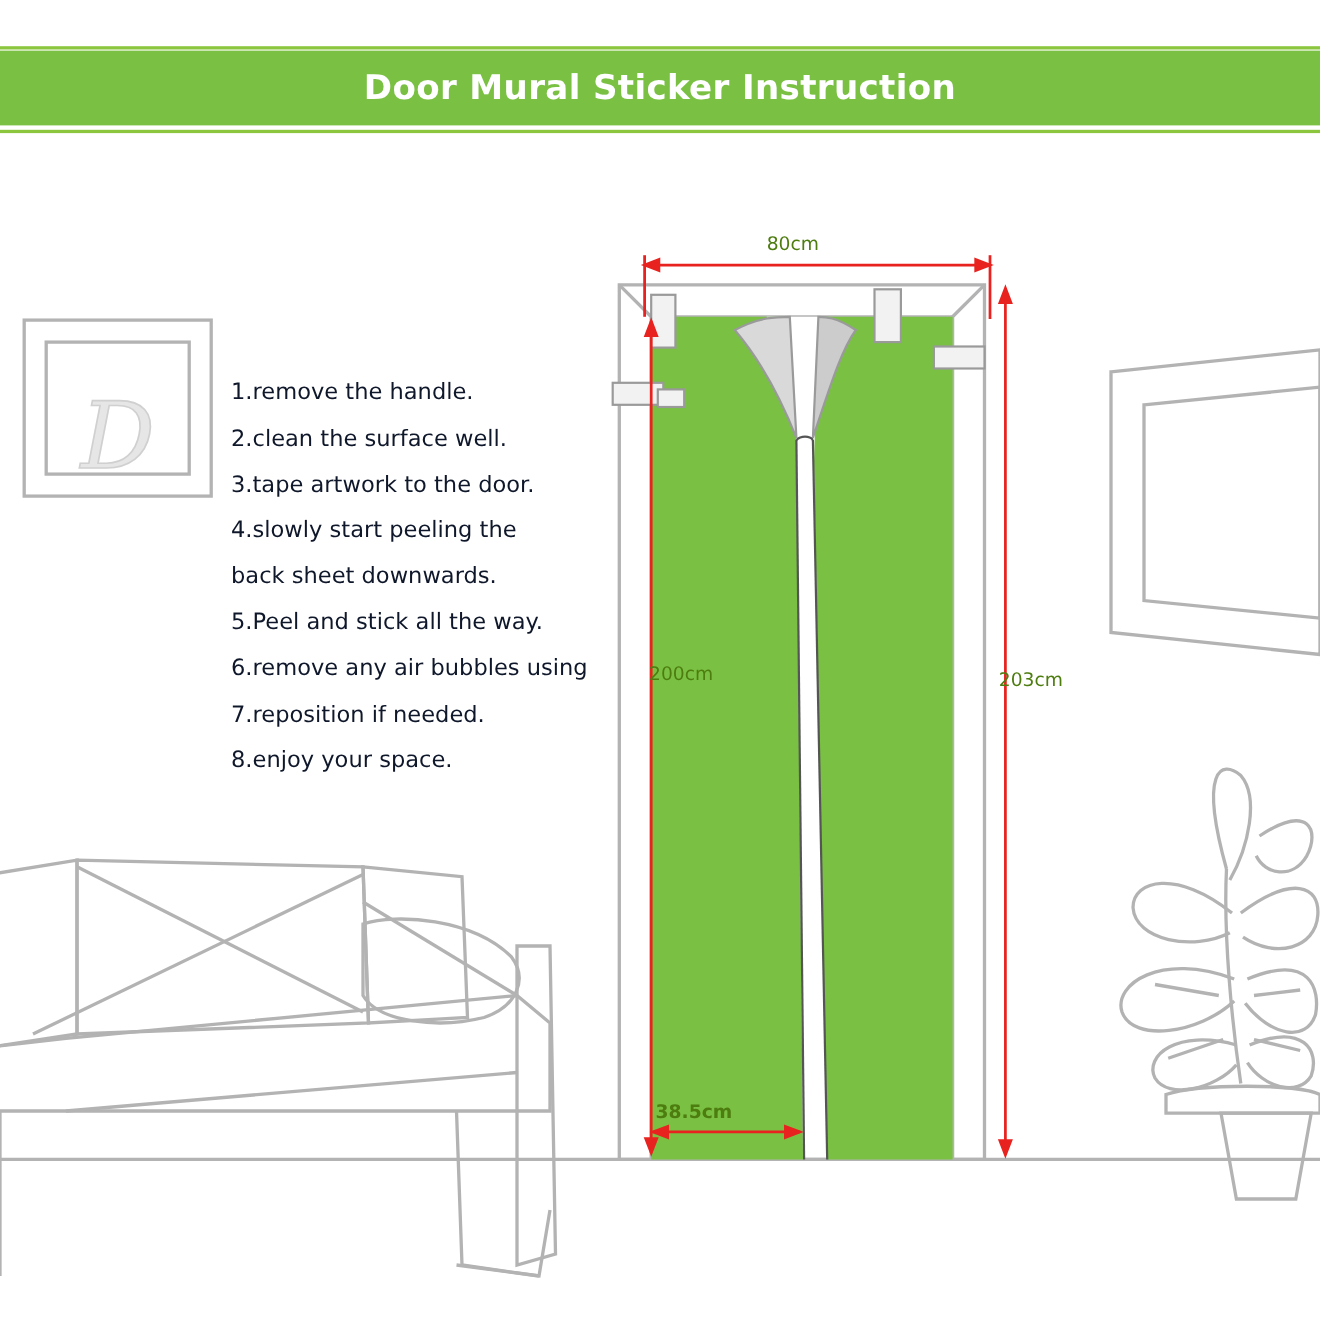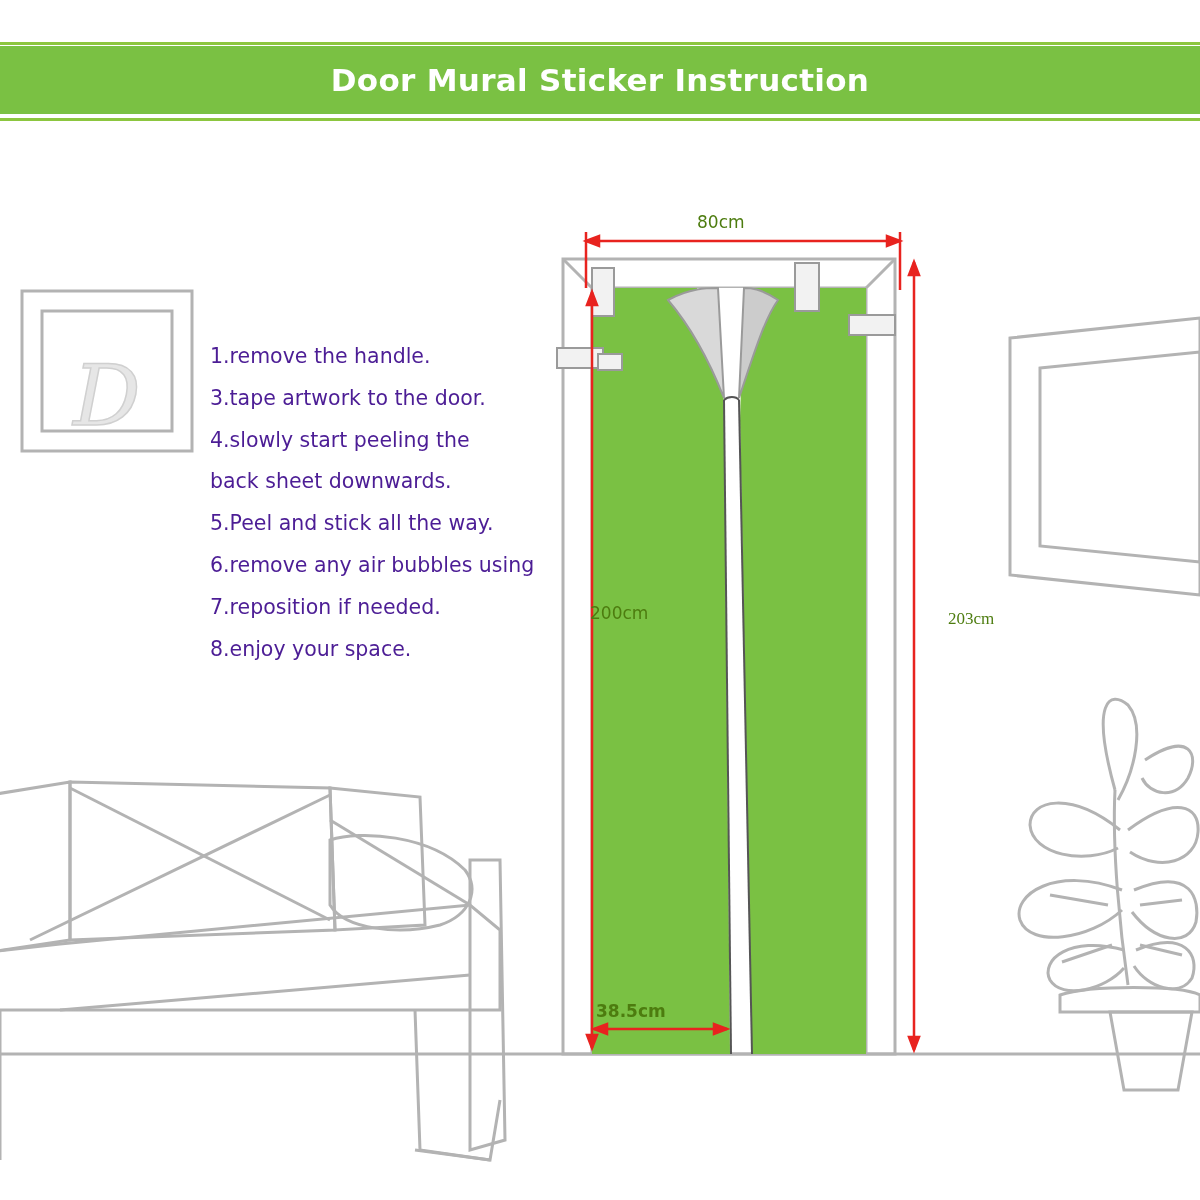--- a/index.html
+++ b/index.html
@@ -48,38 +48,38 @@
   #banner-edge-bottom { top: 118px; }
 
   
   #instructions {
     position: absolute;
     left: 210px;
     top: 336px;
     width: 330px;
   }
   .instruction-line {
-    color: #4c1d95;
+    color: #0f172a;
     font-size: 20.5px;
     line-height: 41.8px;
     white-space: nowrap;
     font-family: "DejaVu Sans", sans-serif;
   }
 
   
   .dim-label {
     position: absolute;
     color: #4d7c0f;
     font-size: 17px;
     font-family: "DejaVu Sans", sans-serif;
     white-space: nowrap;
   }
   #dim-width-top { left: 697px; top: 212px; }
   #dim-height-left { left: 590px; top: 603px; }
-  #dim-height-right { left: 948px; top: 609px; font-family: Liberation Serif, serif; }
+  #dim-height-right { left: 908px; top: 609px; }
   #dim-panel-width { left: 596px; top: 1001px; font-weight: bold; }
 
   svg.layer {
     position: absolute;
     left: 0;
     top: 0;
     width: 1200px;
     height: 1200px;
   }
 </style>
@@ -192,20 +192,21 @@
       <line x1="594" y1="1029" x2="727" y2="1029"></line>
       <polygon points="594,1029 607,1024 607,1034"></polygon>
       <polygon points="727,1029 714,1024 714,1034"></polygon>
     </g>
 
     <text x="107" y="425" text-anchor="middle" font-family="DejaVu Serif, serif" font-size="84" font-style="italic" fill="#e6e6e6" stroke="#d0d0d0" stroke-width="1.5">D</text>
   </svg>
 
   <div id="instructions">
     <div class="instruction-line">1.remove the handle.</div>
+    <div class="instruction-line">2.clean the surface well.</div>
     <div class="instruction-line">3.tape artwork to the door.</div>
     <div class="instruction-line">4.slowly start peeling the</div>
     <div class="instruction-line">back sheet downwards.</div>
     <div class="instruction-line">5.Peel and stick all the way.</div>
     <div class="instruction-line">6.remove any air bubbles using</div>
     <div class="instruction-line">7.reposition if needed.</div>
     <div class="instruction-line">8.enjoy your space.</div>
   </div>
 
   <div class="dim-label" id="dim-width-top">80cm</div>

